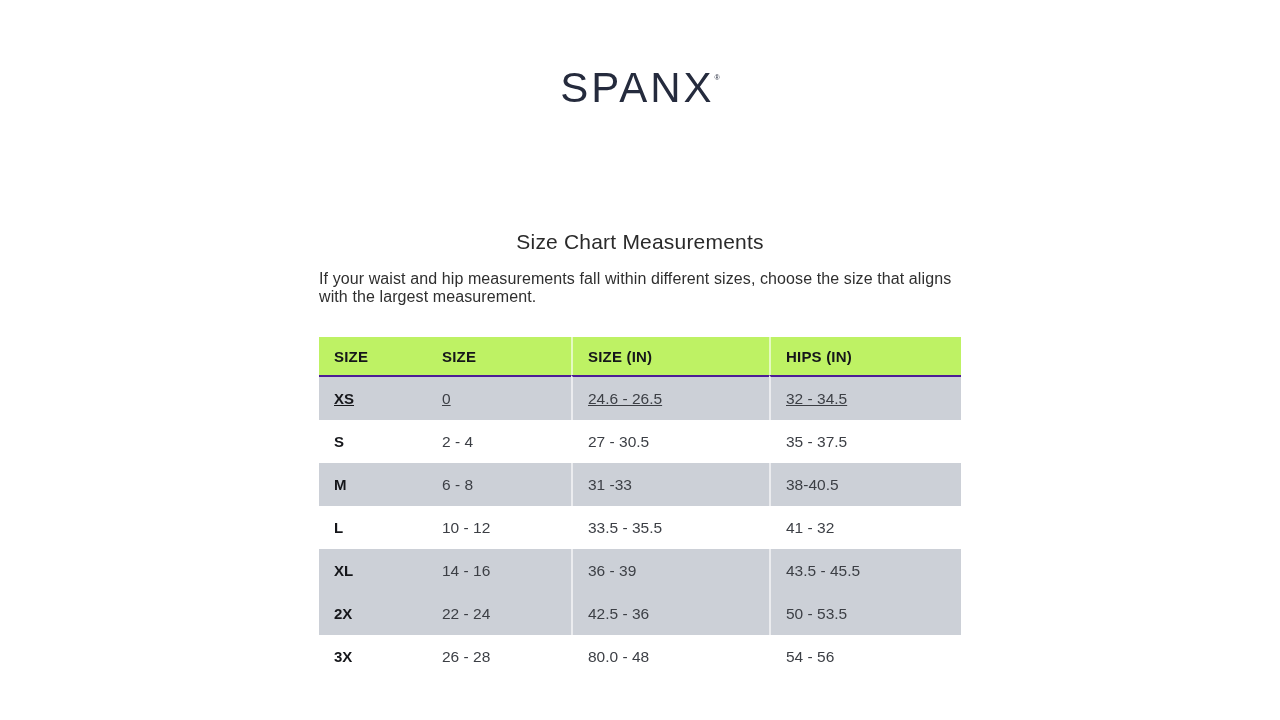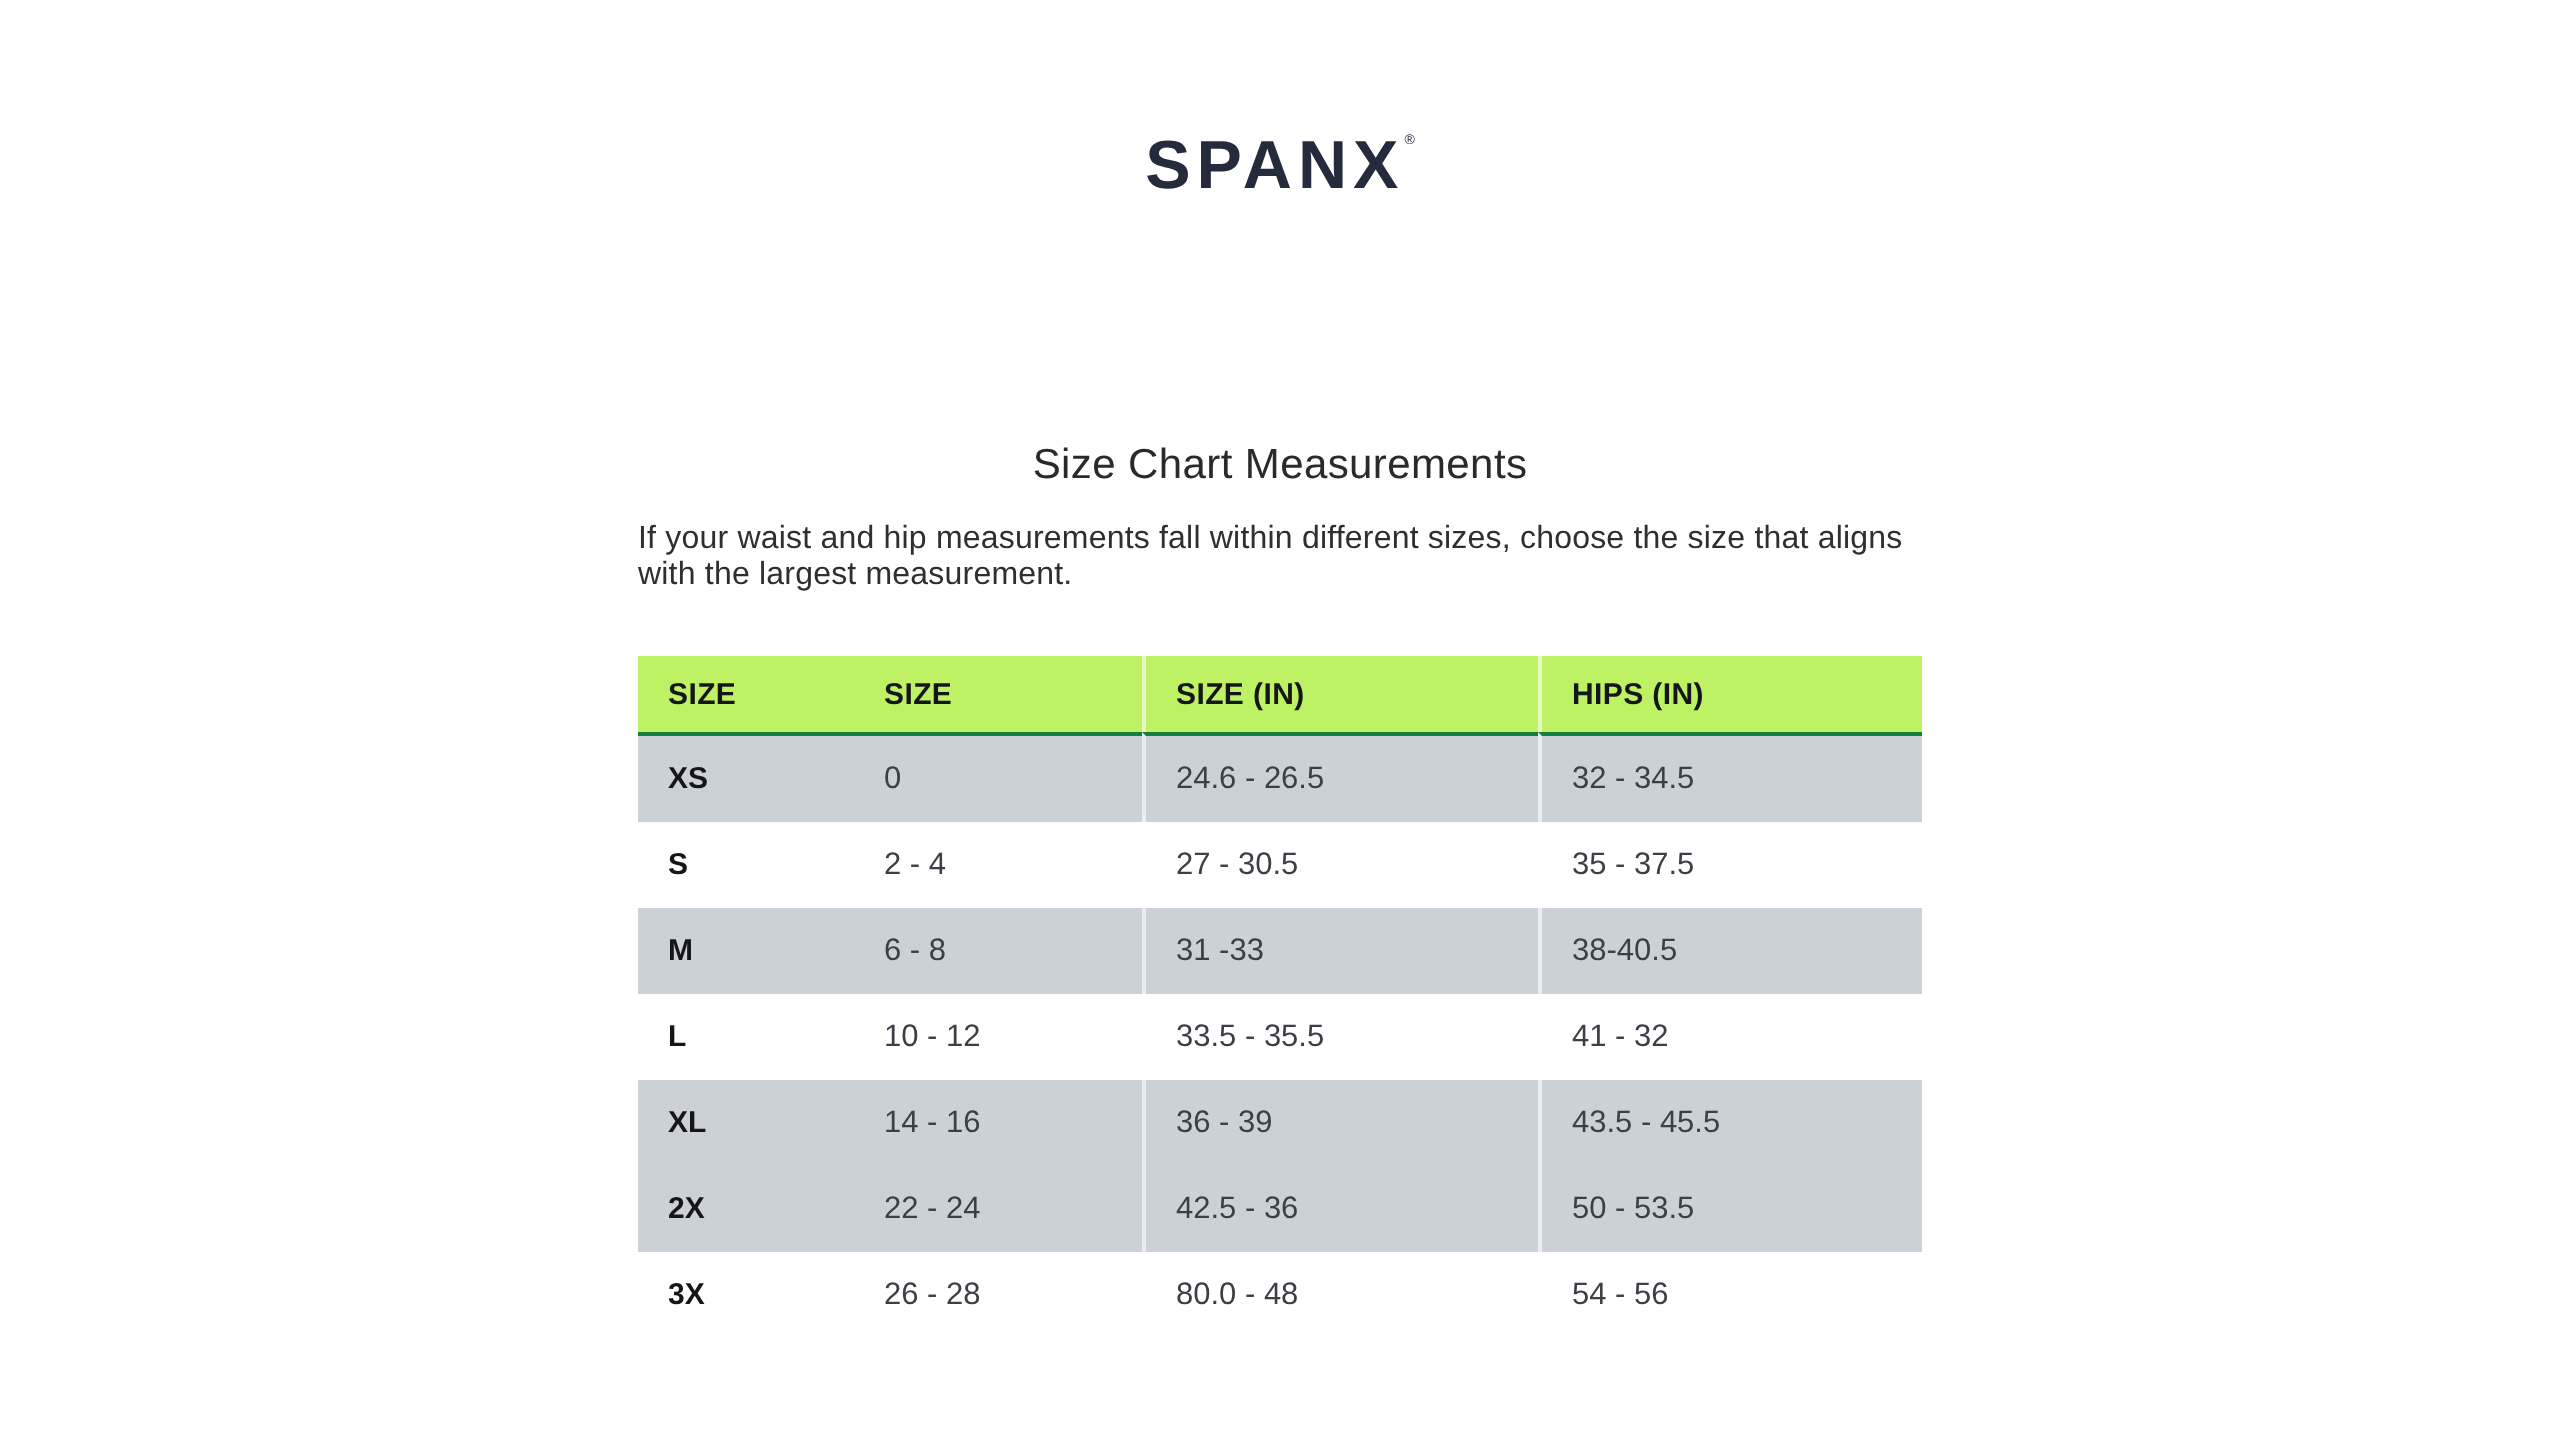--- a/index.html
+++ b/index.html
@@ -15,22 +15,22 @@
     width: 1280px;
     height: 720px;
     position: relative;
   }
   .brand {
     text-align: center;
     padding-top: 64px;
     color: #252b3d;
   }
   .brand .logo-text {
-    font-size: 34px;
-    font-weight: 700;
+    font-size: 42px;
+    font-weight: 400;
     letter-spacing: 3px;
     color: #252b3d;
   }
   .brand .tm {
     font-size: 7px;
     vertical-align: 22px;
     letter-spacing: 0;
     color: #252b3d;
   }
   .content {
@@ -82,21 +82,21 @@
     font-size: 15.5px;
     color: #3c3f45;
   }
   table.size-chart td.label {
     font-weight: 700;
     color: #15161a;
     font-size: 15px;
   }
   tr.alt td { background: #ccd0d7; }
   tr.plain td { background: #ffffff; }
-  tbody tr:first-child td { border-top: 2px solid #15803d; }
+  tbody tr:first-child td { border-top: 2px solid #4c1d95; text-decoration: underline; }
   th:nth-child(3), th:nth-child(4),
   td:nth-child(3), td:nth-child(4) {
     border-left: 2px solid rgba(255,255,255,0.6);
   }
 </style>
 </head>
 <body>
 
 <div class="page">
 

